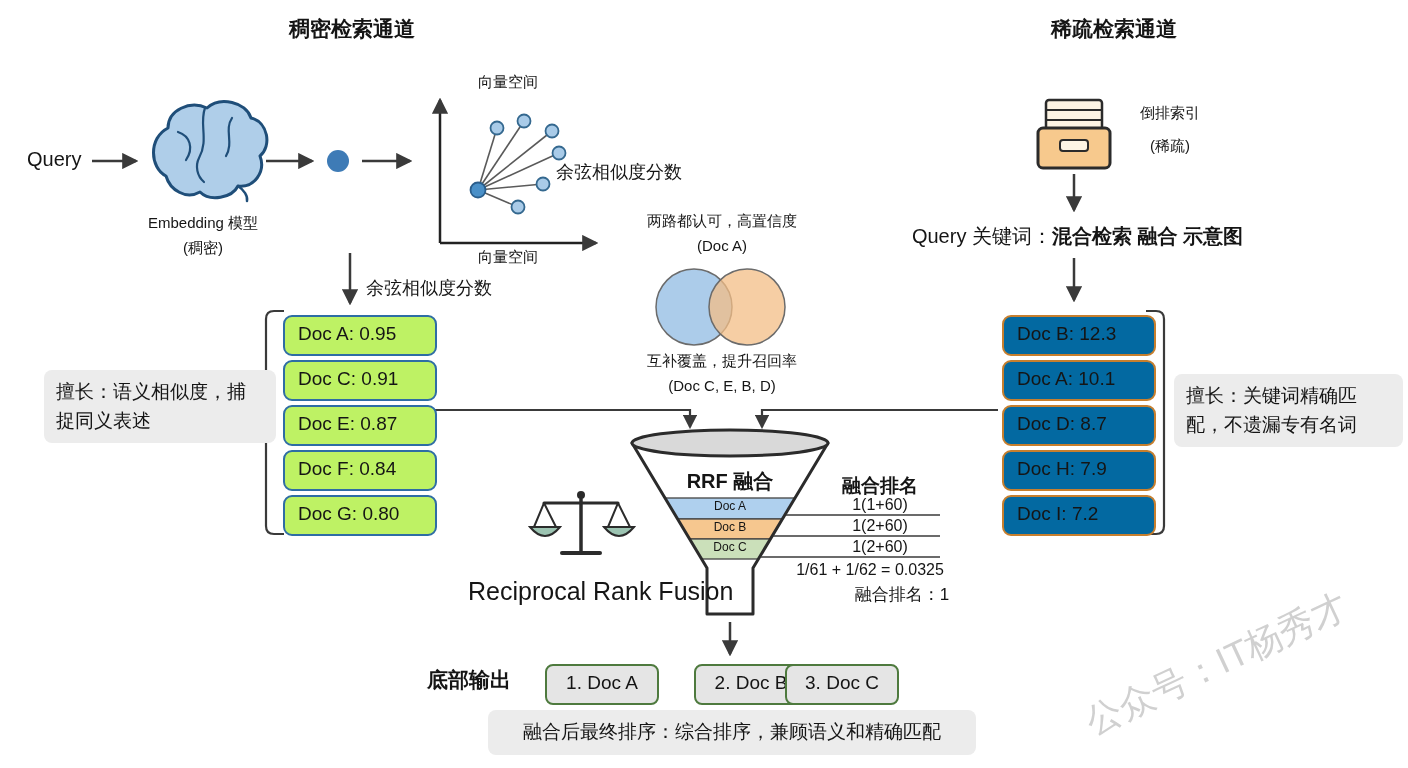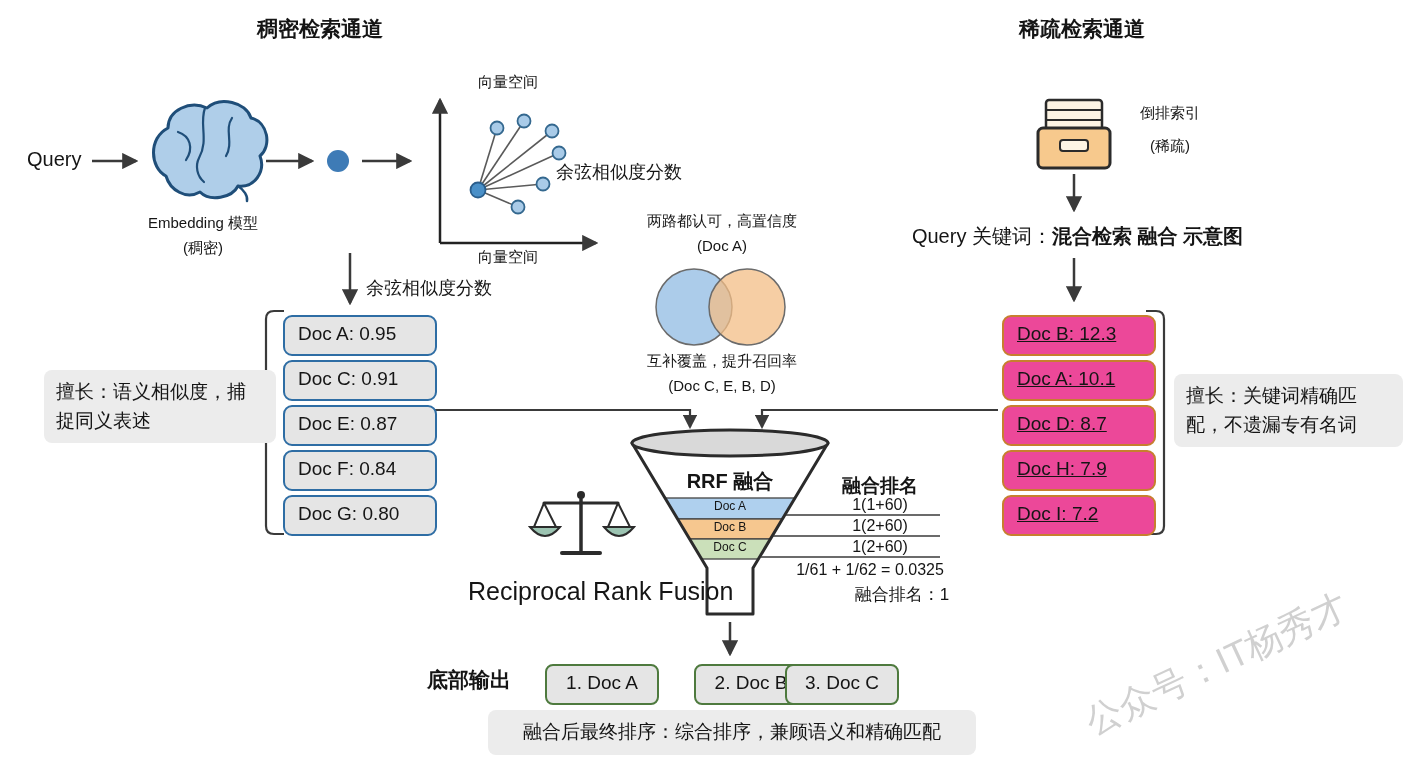--- a/index.html
+++ b/index.html
@@ -1,27 +1,27 @@
 <!DOCTYPE html>
 <html><head>
 <meta charset="utf-8">
 <style>
   html,body{margin:0;padding:0;}
   body{width:1408px;height:768px;position:relative;background:#ffffff;overflow:hidden;
        font-family:"Liberation Sans","DejaVu Sans",sans-serif;color:#151515;}
   .abs{position:absolute;}
   .center{text-align:center;}
   .bold{font-weight:bold;}
-  .channel-title{position:absolute;font-size:21px;font-weight:bold;text-align:center;}
+  .channel-title{position:absolute;font-size:21px;font-weight:bold;text-align:right;}
   .lbl{position:absolute;font-size:15px;}
   .lbl-sm{position:absolute;font-size:18px;}
   .doc-box{position:absolute;width:137px;height:37px;line-height:33px;border-radius:9px;
            font-size:19px;padding-left:13px;}
-  .doc-blue{background:#e5e5e5;border:2px solid #2E6DA4;}
-  .doc-orange{background:#ec4899;border:2px solid #C77F2E;text-decoration:underline;}
+  .doc-blue{background:#bef264;border:2px solid #2E6DA4;}
+  .doc-orange{background:#0369a1;border:2px solid #C77F2E;}
   .note-box{position:absolute;background:#ECECEC;border-radius:8px;font-size:19px;
             line-height:1.5;padding:8px 12px;}
   .out-box{position:absolute;width:110px;height:37px;line-height:33px;text-align:center;
            background:#e5e5e5;border:2px solid #4E7A3E;border-radius:8px;font-size:19px;}
   .funnel-row{position:absolute;left:655px;width:150px;text-align:center;font-size:12px;}
   .formula{position:absolute;left:818px;width:124px;text-align:center;font-size:16px;}
   #watermark{position:absolute;left:1088px;top:700px;width:380px;font-size:36px;
              color:rgba(120,120,120,0.35);transform:rotate(-25deg);transform-origin:left center;
              white-space:nowrap;}
   svg{position:absolute;left:0;top:0;}

